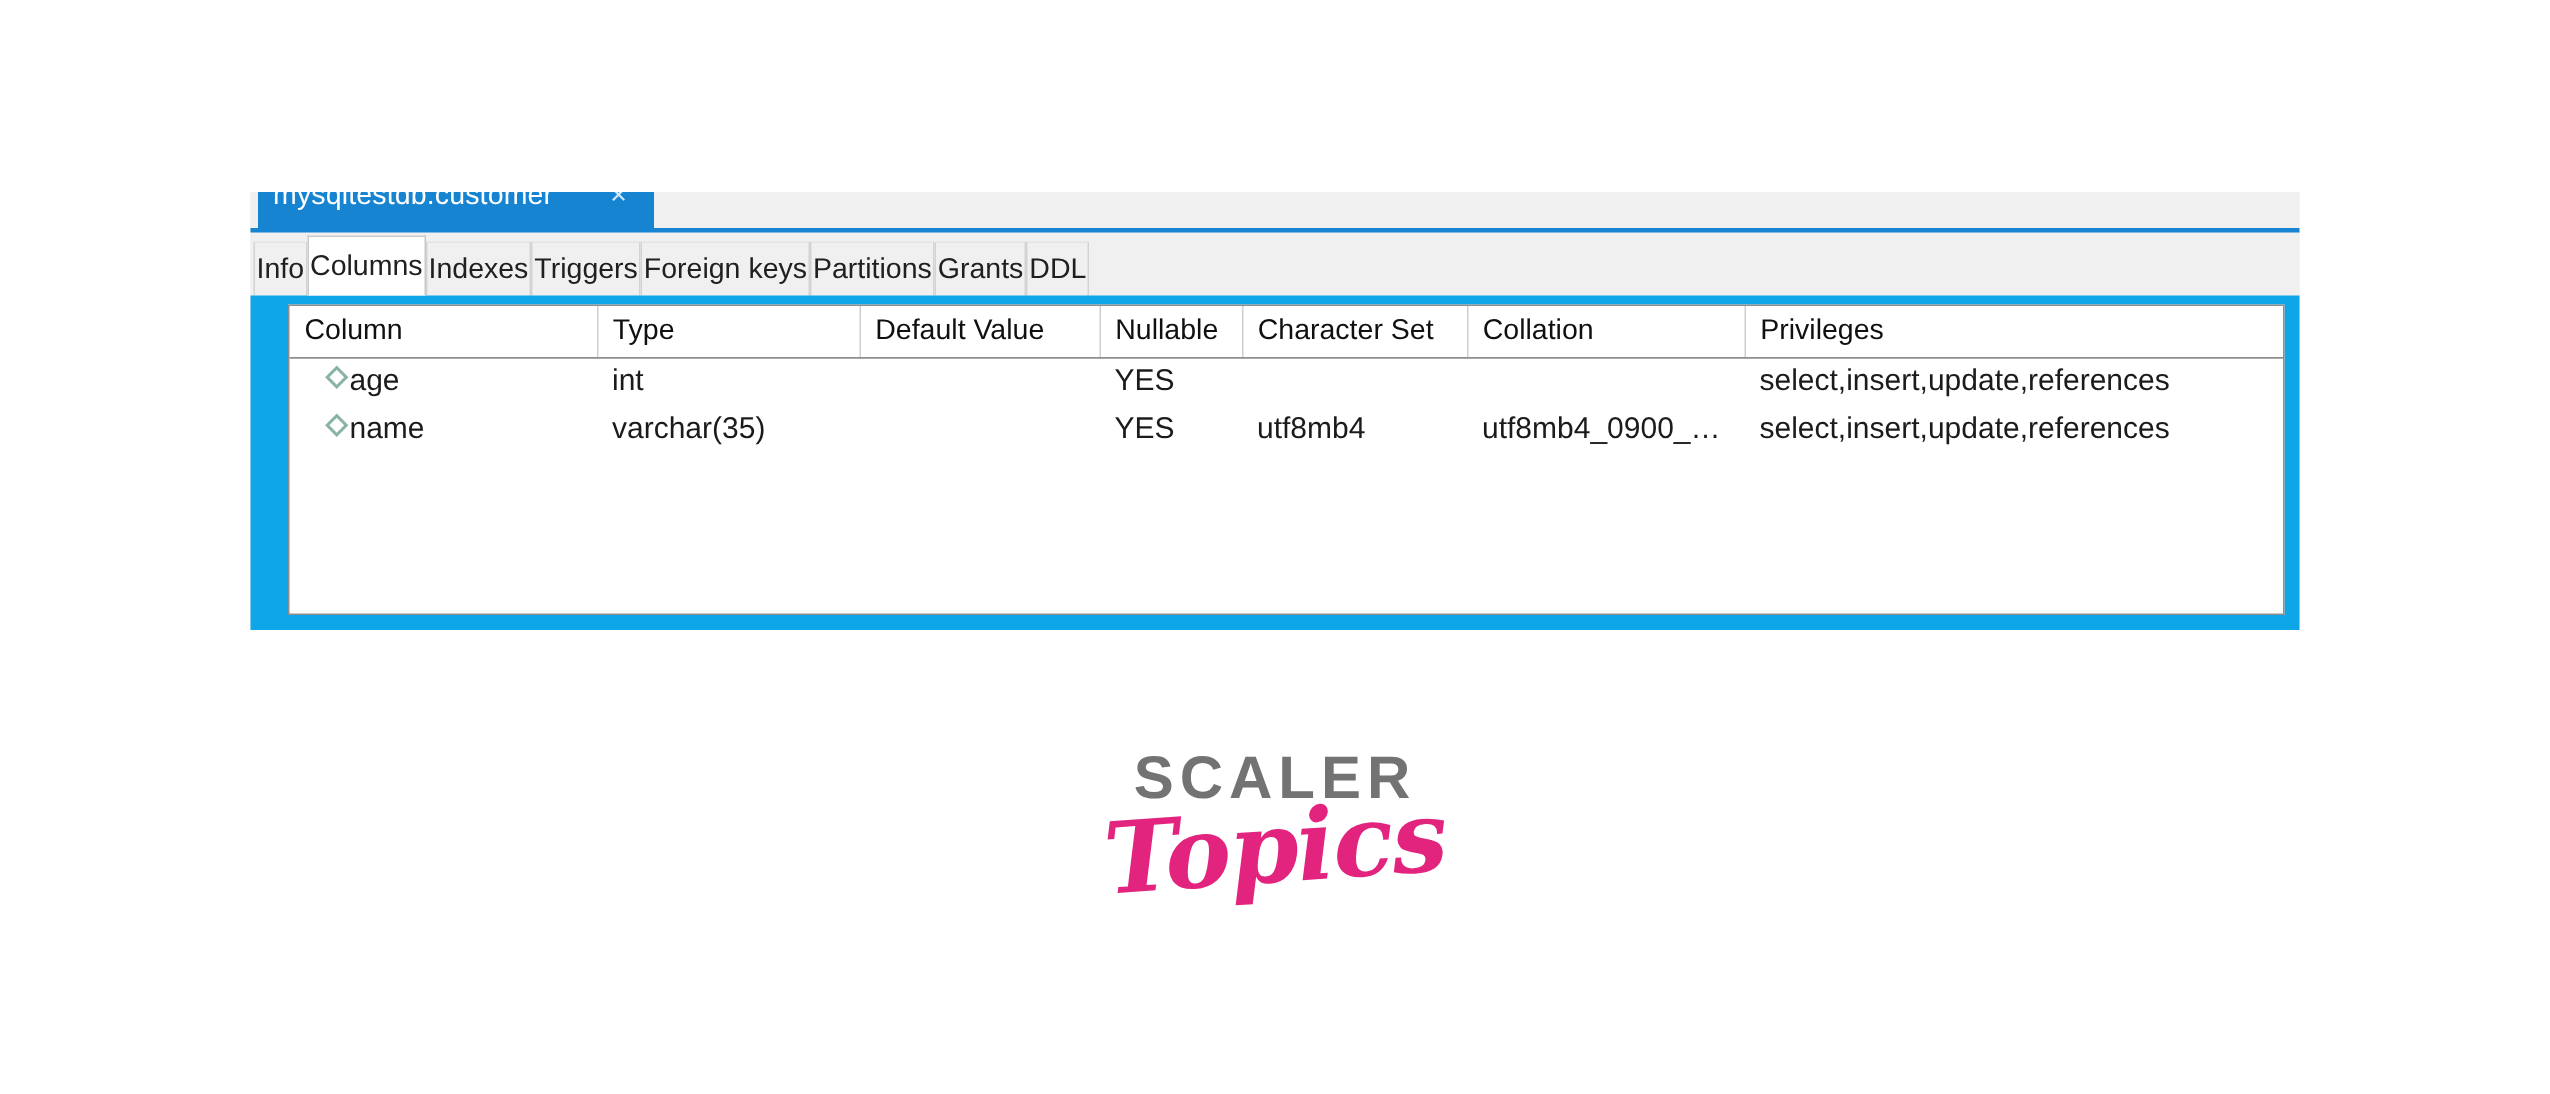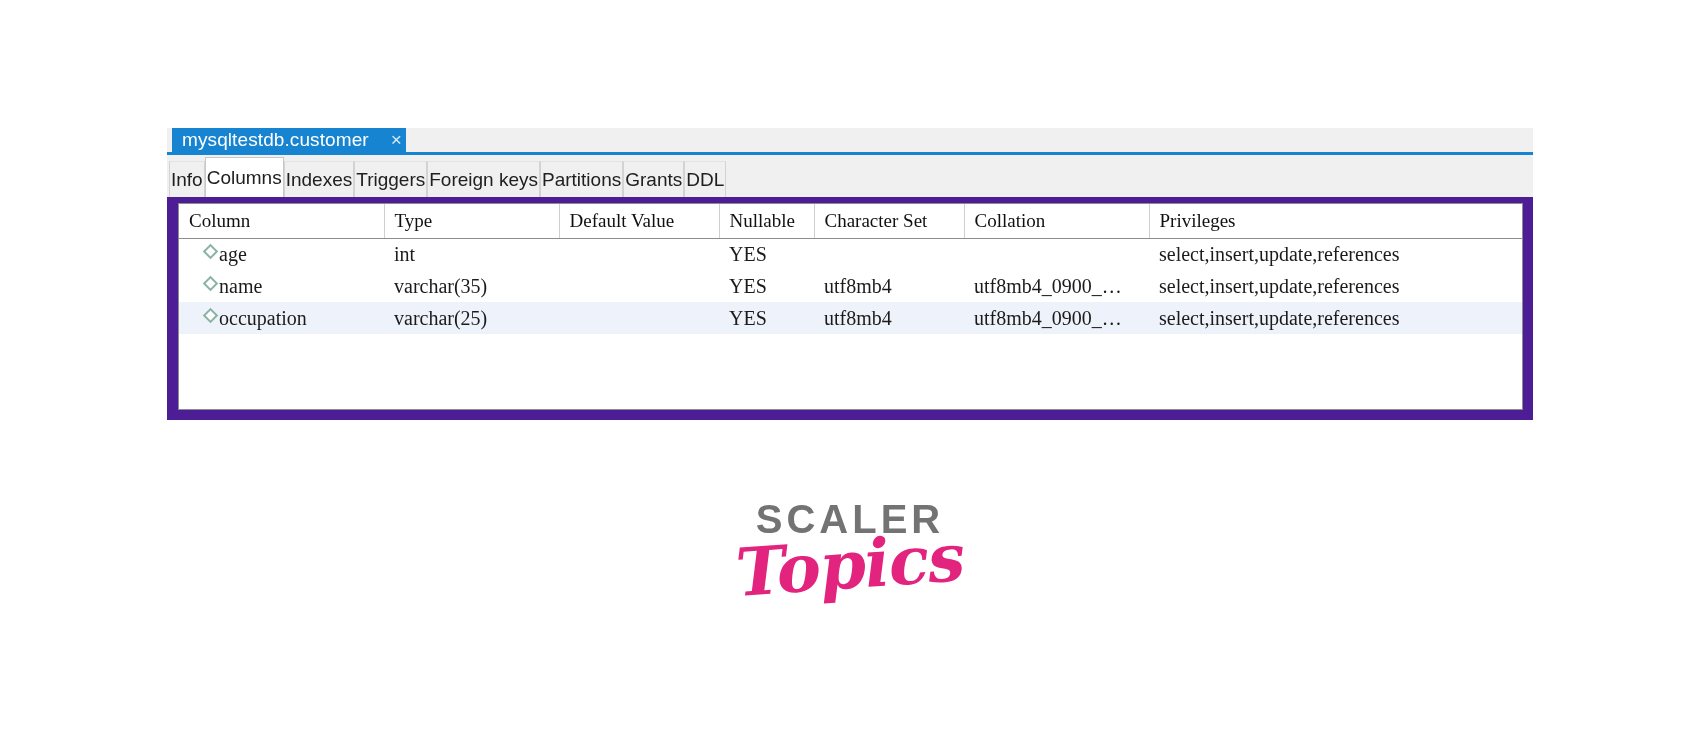--- a/index.html
+++ b/index.html
@@ -38,23 +38,23 @@
     overflow: hidden;
   }
   #doc-tab {
     position: absolute;
     left: 5px;
     top: -8px;
     height: 32px;
     background: #1784d1;
     color: #ffffff;
     display: flex;
-    align-items: flex-end;
-    padding: 0 4px 2px 10px;
-    box-sizing: border-box;
+    padding: 0 18px 2px 10px;
+    box-sizing: border-box;
+    gap: 16px;
   }
   #doc-tab-label {
     font-size: 19px;
     line-height: 21px;
     letter-spacing: 0.1px;
     white-space: nowrap;
   }
   #doc-tab-close {
     font-size: 19px;
     line-height: 21px;
@@ -102,24 +102,23 @@
     z-index: 2;
   }
 
   
   #grid-area {
     position: absolute;
     left: 0;
     top: 69px;
     width: 100%;
     height: 223px;
-    background: #4c1d95;
-    box-sizing: border-box;
-    padding: 6px 10px 10px 11px;
-    font-family: Liberation Serif, serif;
+    background: #0ea5e9;
+    box-sizing: border-box;
+    padding: 6px 10px 10px 25px;
   }
   #grid-box {
     width: 100%;
     height: 100%;
     background: #ffffff;
     border: 1px solid #8d8d8d;
     box-sizing: border-box;
     overflow: hidden;
     position: relative;
   }
@@ -285,32 +284,20 @@
               <span class="diamond-icon"></span>
               <span class="cell-column-label">name</span>
             </td>
             <td>varchar(35)</td>
             <td></td>
             <td>YES</td>
             <td>utf8mb4</td>
             <td>utf8mb4_0900_…</td>
             <td>select,insert,update,references</td>
           </tr>
-          <tr class="row-even">
-            <td class="cell-column">
-              <span class="diamond-icon"></span>
-              <span class="cell-column-label">occupation</span>
-            </td>
-            <td>varchar(25)</td>
-            <td></td>
-            <td>YES</td>
-            <td>utf8mb4</td>
-            <td>utf8mb4_0900_…</td>
-            <td>select,insert,update,references</td>
-          </tr>
         </tbody>
       </table>
     </div>
   </div>
 </div>
 
 <div id="logo">
   <span id="logo-scaler">SCALER</span>
   <span id="logo-topics">Topics</span>
 </div>

